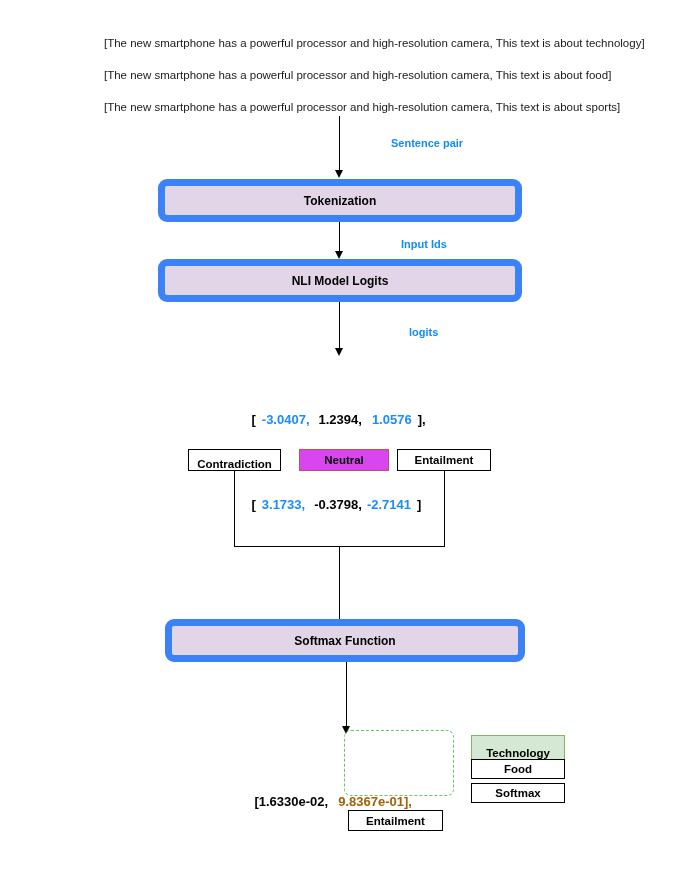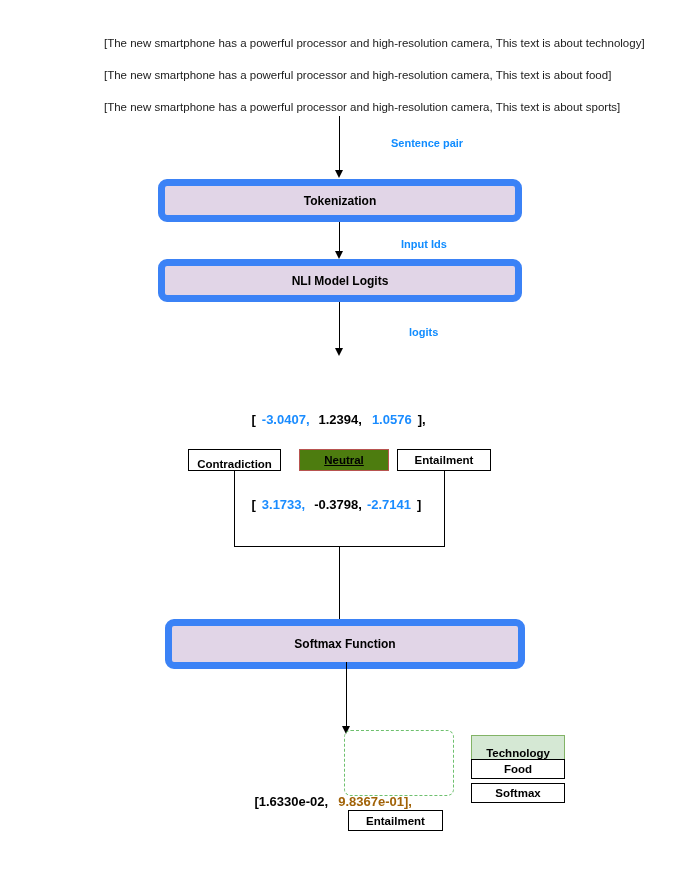--- a/index.html
+++ b/index.html
@@ -84,23 +84,22 @@
     background: #ffffff;
     display: flex;
     align-items: center;
     justify-content: center;
     font-size: 11.5px;
     font-weight: bold;
     box-sizing: border-box;
     color: #000;
   }
   .label-box.neutral {
-    background: #4d7c0f;
+    background: #d946ef;
     border-color: #b85450;
-    text-decoration: underline;
   }
   .label-box.tech {
     background: #d5e8d4;
     border-color: #82b366;
   }
 
   
   .prob {
     font-size: 13px;
     font-weight: bold;
@@ -161,21 +160,21 @@
 <div class="abs label-box" style="left:397px; top:449px; width:94px; height:22px;">
   <span>Entailment</span>
 </div>
 
 <div class="abs vline" style="left:234px; top:471px; height:76px;"></div>
 <div class="abs vline" style="left:444px; top:471px; height:76px;"></div>
 <div class="abs hline" style="left:234px; top:546px; width:211px;"></div>
 <div class="abs vline" style="left:339px; top:546px; height:77px;"></div>
 <div class="abs arrow-head" style="left:334.5px; top:619px;"></div>
 
-<div class="abs proc-box" style="left:165px; top:619px; width:360px; height:50px;">
+<div class="abs proc-box" style="left:165px; top:619px; width:360px; height:43px;">
   <span>Softmax Function</span>
 </div>
 
 <div class="abs vline" style="left:346px; top:662px; height:68px;"></div>
 <div class="abs arrow-head" style="left:341.5px; top:726px;"></div>
 
 <div class="abs prob" style="left:240px; top:735px; width:230px;">
   <span class="row">
     <span class="num-black">[1.6330e-02,</span><span style="display:inline-block;width:10px;"></span><span class="p-dark">9.8367e-01],</span>
   </span>

